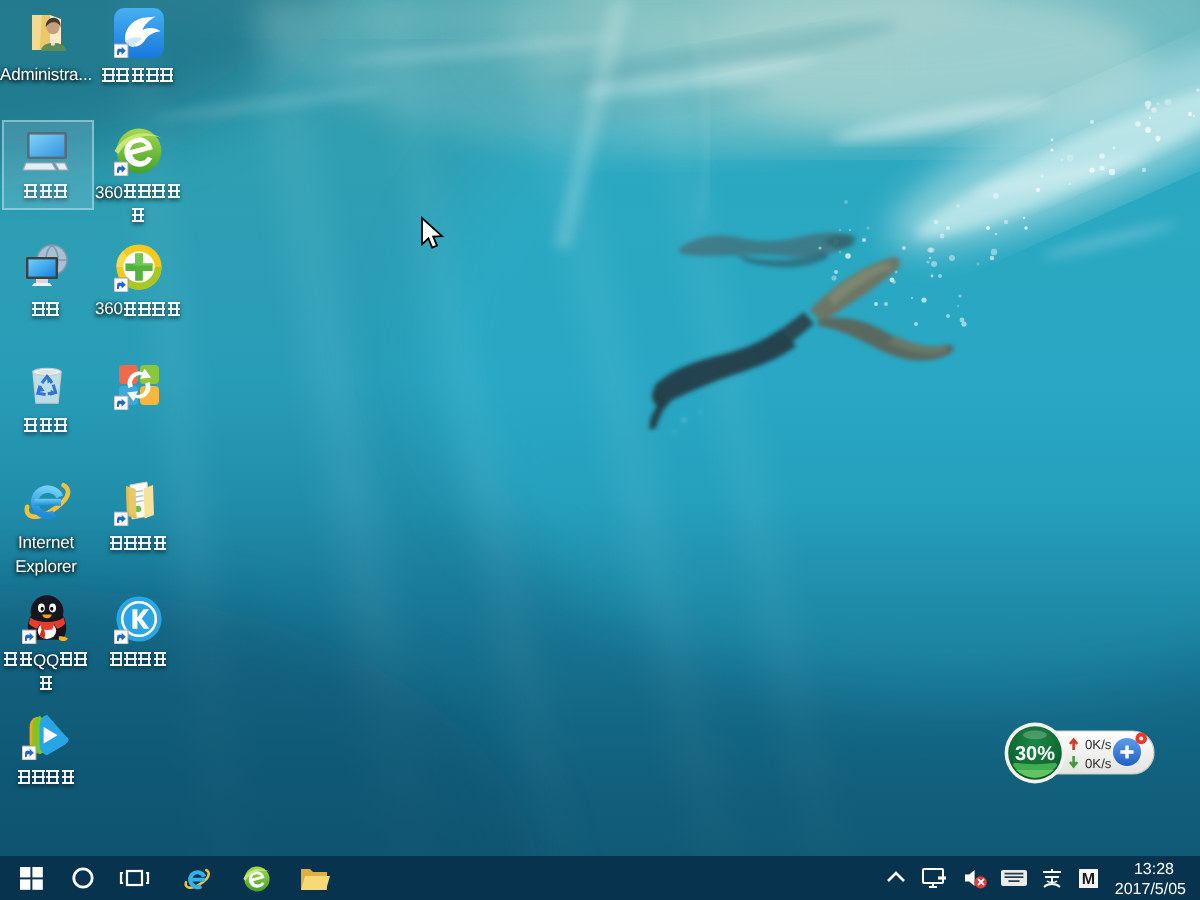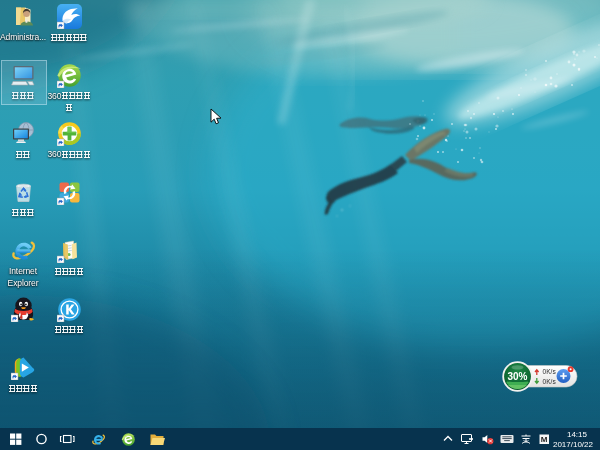--- a/index.html
+++ b/index.html
@@ -342,20 +342,21 @@
 <path d="M10.2,10.2 L14.8,10.2 C14.8,11.4 13.8,12.1 12.5,12.1 C11.2,12.1 10.2,11.4 10.2,10.2 Z" fill="#fa9d1c"></path>
 <path d="M4.2,11.8 C7.5,14.8 17.5,14.8 20.8,11.8 L21.6,14.8 C20.4,16.2 18.9,17 17.5,17.4 L16,15 L15.2,17.8 C13.4,18.1 11.6,18.1 9.8,17.8 L9,15 L7.5,17.4 C6.1,17 4.6,16.2 3.4,14.8 Z" fill="#e63c2e"></path>
 <path d="M10.5,16.5 C11.5,18.5 11.8,20.5 11.2,22.3 L8.8,21 C9.2,19.3 9.8,17.6 10.5,16.5 Z" fill="#cf3122"></path>
 <path d="M6.5,22.9 C4.5,24.1 2.4,23.4 2.1,22.1 C3.4,21.3 5.1,20.9 6.6,21.2 Z" fill="#f6b51e"></path>
 <path d="M18.5,22.9 C20.5,24.1 22.6,23.4 22.9,22.1 C21.6,21.3 19.9,20.9 18.4,21.2 Z" fill="#f6b51e"></path>
           <g>
             <rect x="0" y="18" width="7" height="7" fill="#fff" stroke="#9aa0a6" stroke-width="0.5"></rect>
             <path d="M1.5,23.5 L1.5,21.8 C1.5,20.2 2.8,19.8 3.8,20.6 L3.8,19.4 L5.9,21.4 L3.8,23.4 L3.8,22.3 C2.9,21.6 2.4,22.2 2.4,23.5 Z" fill="#2567c6"></path>
           </g>
         </svg>
+        <div class="lbl"><i class="cj"></i><i class="cj"></i>QQ<i class="cj"></i><i class="cj"></i><br><i class="cj"></i></div>
       </div>
       <div class="ico" style="left:46px;top:296.5px;width:46px;">
         <svg class="ig" width="25" height="25" viewBox="0 0 25 25">
           <circle cx="12.5" cy="12.5" r="11.3" fill="#2aa5e4"></circle>
 <circle cx="12.5" cy="12.5" r="8.4" stroke="#fff" stroke-width="1.3" fill="none"></circle>
 <path d="M9.2,7.6 L11.7,7.6 L11.7,11.7 L14.7,7.6 L17.5,7.6 L13.9,12.3 L17.7,17.4 L14.8,17.4 L11.7,13 L11.7,17.4 L9.2,17.4 Z" fill="#fff"></path>
           <g>
             <rect x="0" y="18" width="7" height="7" fill="#fff" stroke="#9aa0a6" stroke-width="0.5"></rect>
             <path d="M1.5,23.5 L1.5,21.8 C1.5,20.2 2.8,19.8 3.8,20.6 L3.8,19.4 L5.9,21.4 L3.8,23.4 L3.8,22.3 C2.9,21.6 2.4,22.2 2.4,23.5 Z" fill="#2567c6"></path>
           </g>
@@ -421,22 +422,22 @@
 </g>
 <g stroke="#fff" fill="none" stroke-width="1">
 <path d="M521.5,8 L530.5,8 M526,6.5 L526,8 M522.5,10.5 L529.5,10.5 M522,15.5 C524,13.5 528,13.5 530,15.5 M526,10.5 L526,14"></path>
 <path d="M523.5,12.5 C524.5,13.5 527.5,13.5 528.5,12.5" stroke-width="0.8"></path>
 </g>
 <rect x="539.5" y="6.5" width="9.5" height="9.5" fill="#f5f6f7"></rect>
 <text x="544.2" y="14" font-size="8" font-weight="bold" fill="#1a1a1a" text-anchor="middle" font-family="Liberation Sans">M</text>
 </svg>
 </div>
 <div id="clock">
-      <div style="margin-right:6px">14:15</div>
-      <div>2017/10/22</div>
+      <div style="margin-right:6px">13:28</div>
+      <div>2017/5/05</div>
     </div>
 <div id="ball">
 <svg width="80" height="34" viewBox="0 0 80 34">
 <defs>
 <radialGradient id="wb" cx="0.5" cy="0.3" r="0.8">
             <stop offset="0" stop-color="#1d8746"></stop>
             <stop offset="0.6" stop-color="#0f6a33"></stop>
             <stop offset="1" stop-color="#0a5229"></stop>
           </radialGradient>
 <linearGradient id="wp" x1="0" y1="0" x2="0" y2="1">

